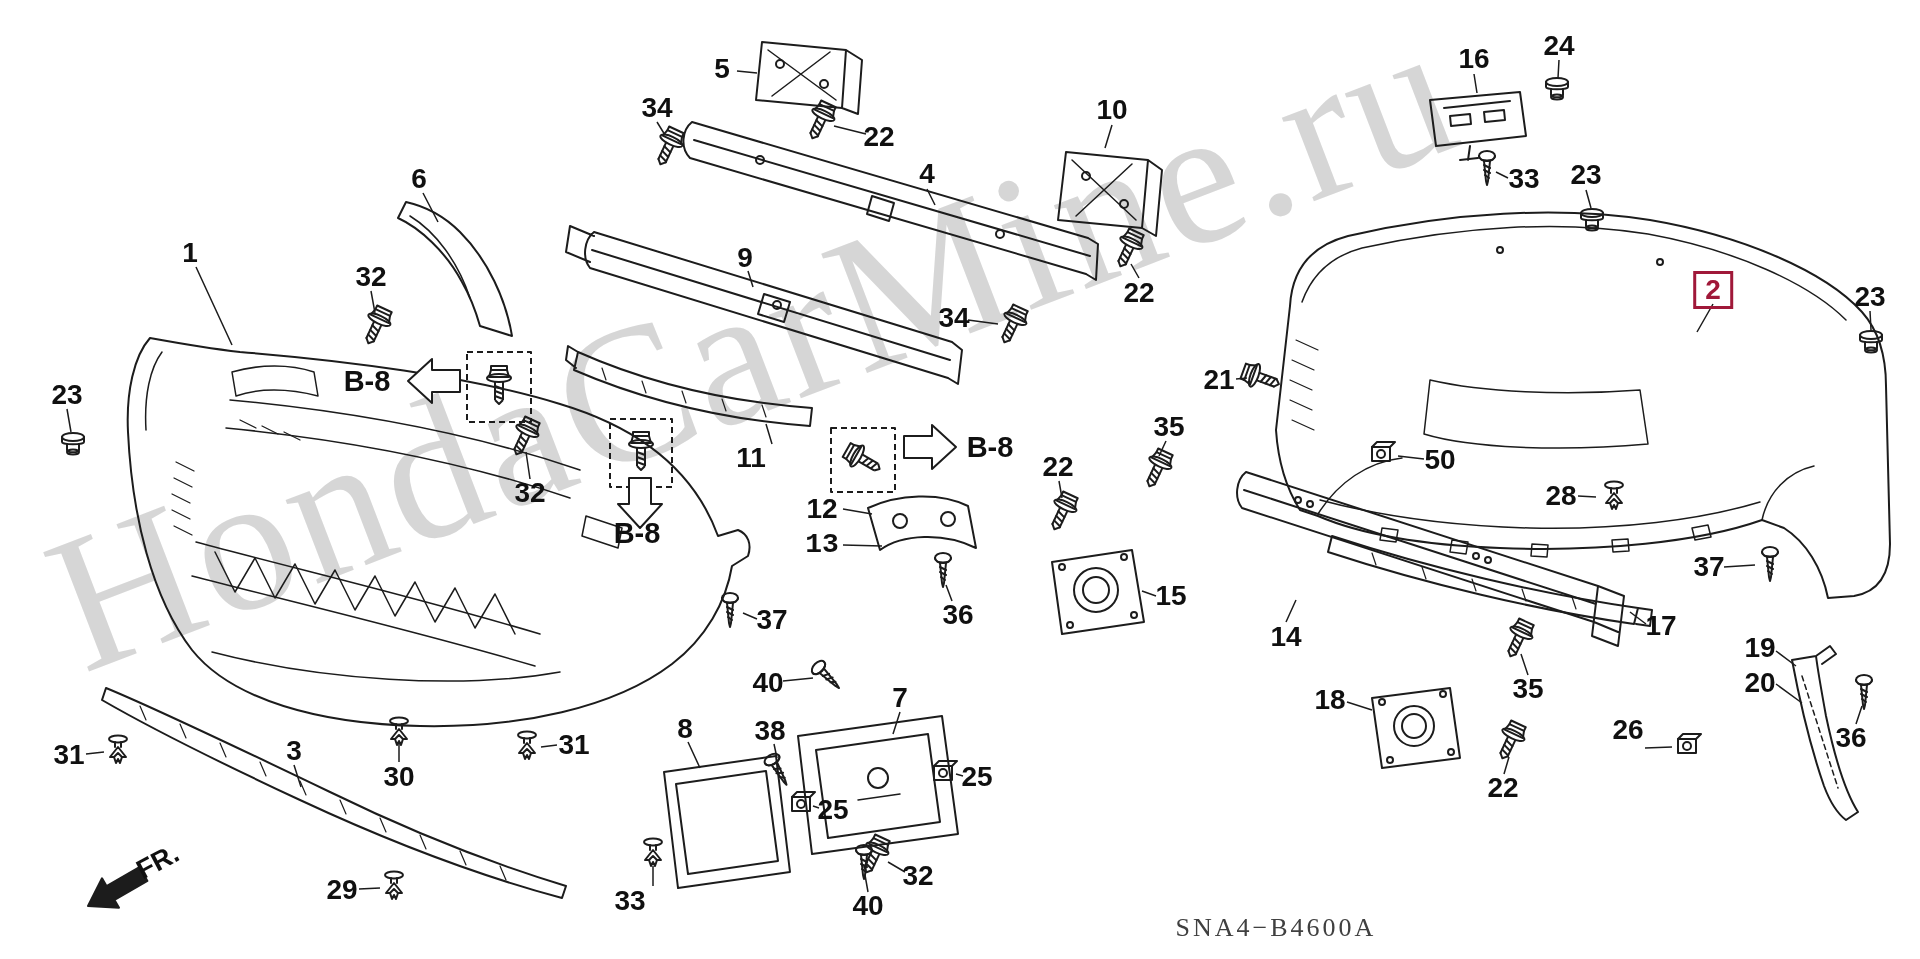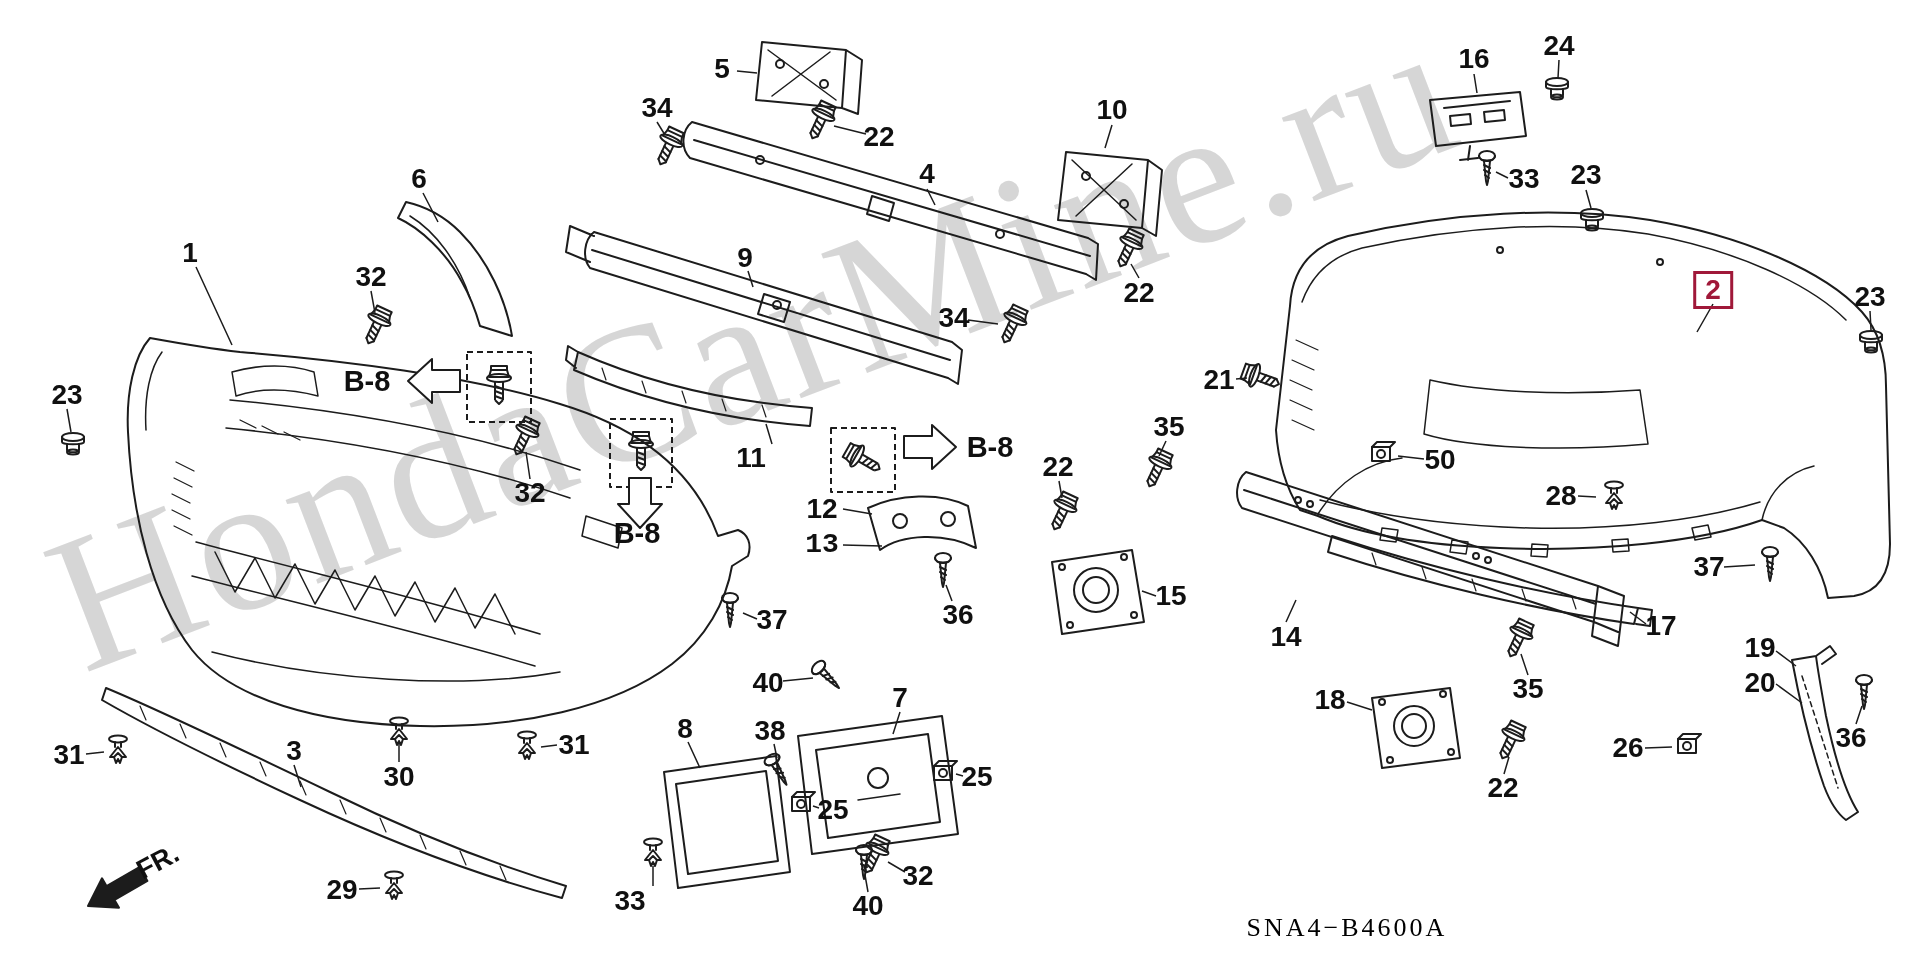--- a/index.html
+++ b/index.html
@@ -23,23 +23,23 @@
   }
   .ref-label{
     position:absolute;transform:translate(-50%,-50%);z-index:5;
     font-weight:700;font-size:29px;color:#101010;line-height:1;cursor:pointer;
   }
   .fr-label{
     position:absolute;left:158px;top:862px;transform:translate(-50%,-50%) rotate(-28deg);
     font-weight:700;font-size:27px;color:#101010;z-index:5;
   }
   .code-label{
-    position:absolute;left:1347px;top:928px;transform:translate(-50%,-50%);
+    position:absolute;left:1276px;top:928px;transform:translate(-50%,-50%);
     font-family:"Liberation Serif",serif;font-size:26px;letter-spacing:3px;
-    color:#000000;z-index:5;white-space:nowrap;
+    color:#404040;z-index:5;white-space:nowrap;
   }
 </style>
 </head>
 <body>
 
 <div class="watermark">HondaCarMine.ru</div>
 
 <svg class="diagram" width="1920" height="959" viewBox="0 0 1920 959" xmlns="http://www.w3.org/2000/svg">
   <defs>
     <g id="f-bolt">
@@ -271,21 +271,21 @@
     <div class="callout" style="left: 1058px; top: 467px;">22</div>
     <div class="callout" style="left: 1169px; top: 427px;">35</div>
     <div class="callout" style="left: 1219px; top: 380px;">21</div>
     <div class="callout" style="left: 1440px; top: 460px;">50</div>
     <div class="callout" style="left: 1561px; top: 496px;">28</div>
     <div class="callout" style="left: 1709px; top: 567px;">37</div>
     <div class="callout" style="left: 1661px; top: 626px;">17</div>
     <div class="callout" style="left: 1528px; top: 689px;">35</div>
     <div class="callout" style="left: 1330px; top: 700px;">18</div>
     <div class="callout" style="left: 1503px; top: 788px;">22</div>
-    <div class="callout" style="left: 1628px; top: 748px;">26</div>
+    <div class="callout" style="left: 1628px; top: 730px;">26</div>
     <div class="callout" style="left: 1760px; top: 648px;">19</div>
     <div class="callout" style="left: 1760px; top: 683px;">20</div>
     <div class="callout" style="left: 1851px; top: 738px;">36</div>
     <div class="callout" style="left: 1474px; top: 59px;">16</div>
     <div class="callout" style="left: 1559px; top: 46px;">24</div>
     <div class="callout" style="left: 1524px; top: 179px;">33</div>
     <div class="callout" style="left: 1586px; top: 175px;">23</div>
     <div class="callout hl" style="left: 1713px; top: 290px;">2</div>
     <div class="callout" style="left: 1870px; top: 297px;">23</div>
     <div class="callout" style="left: 342px; top: 890px;">29</div>

